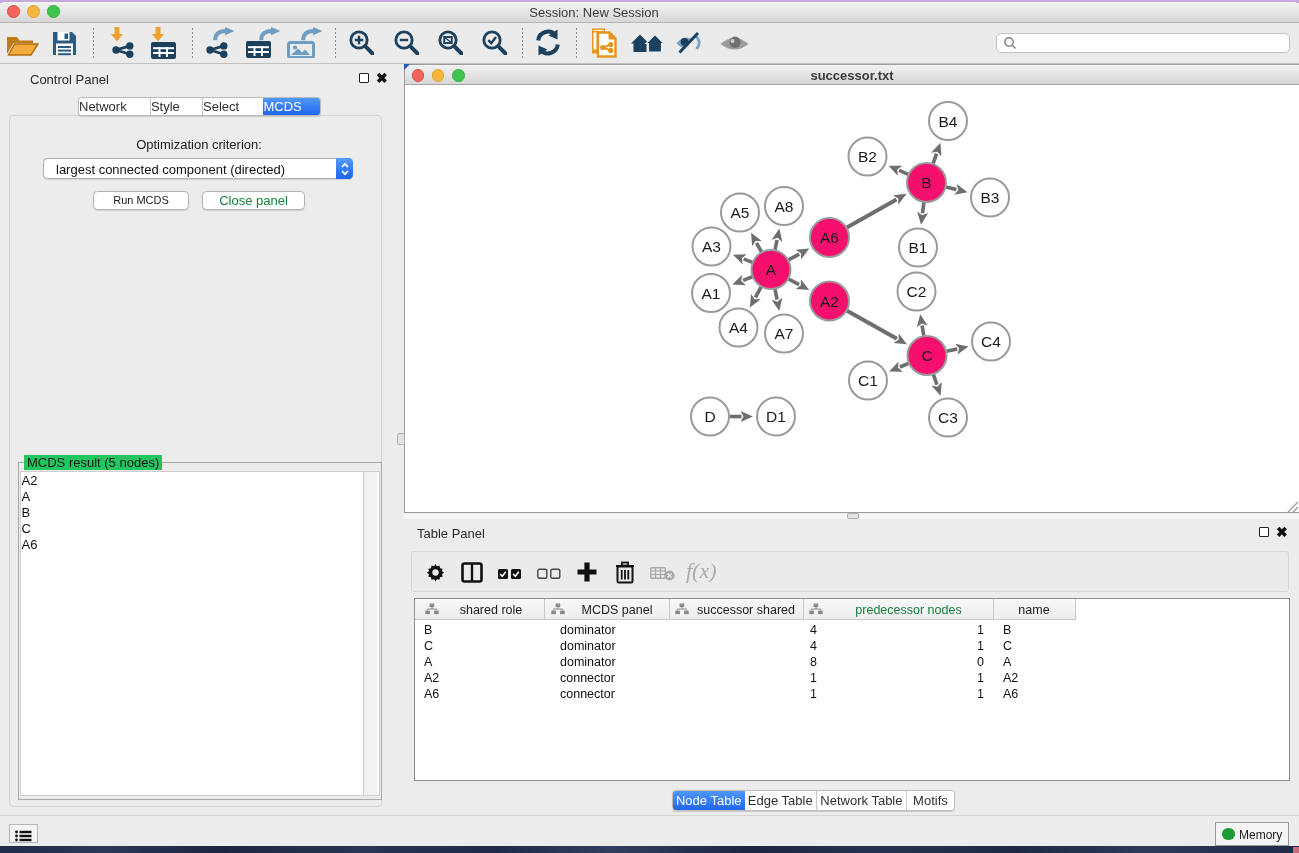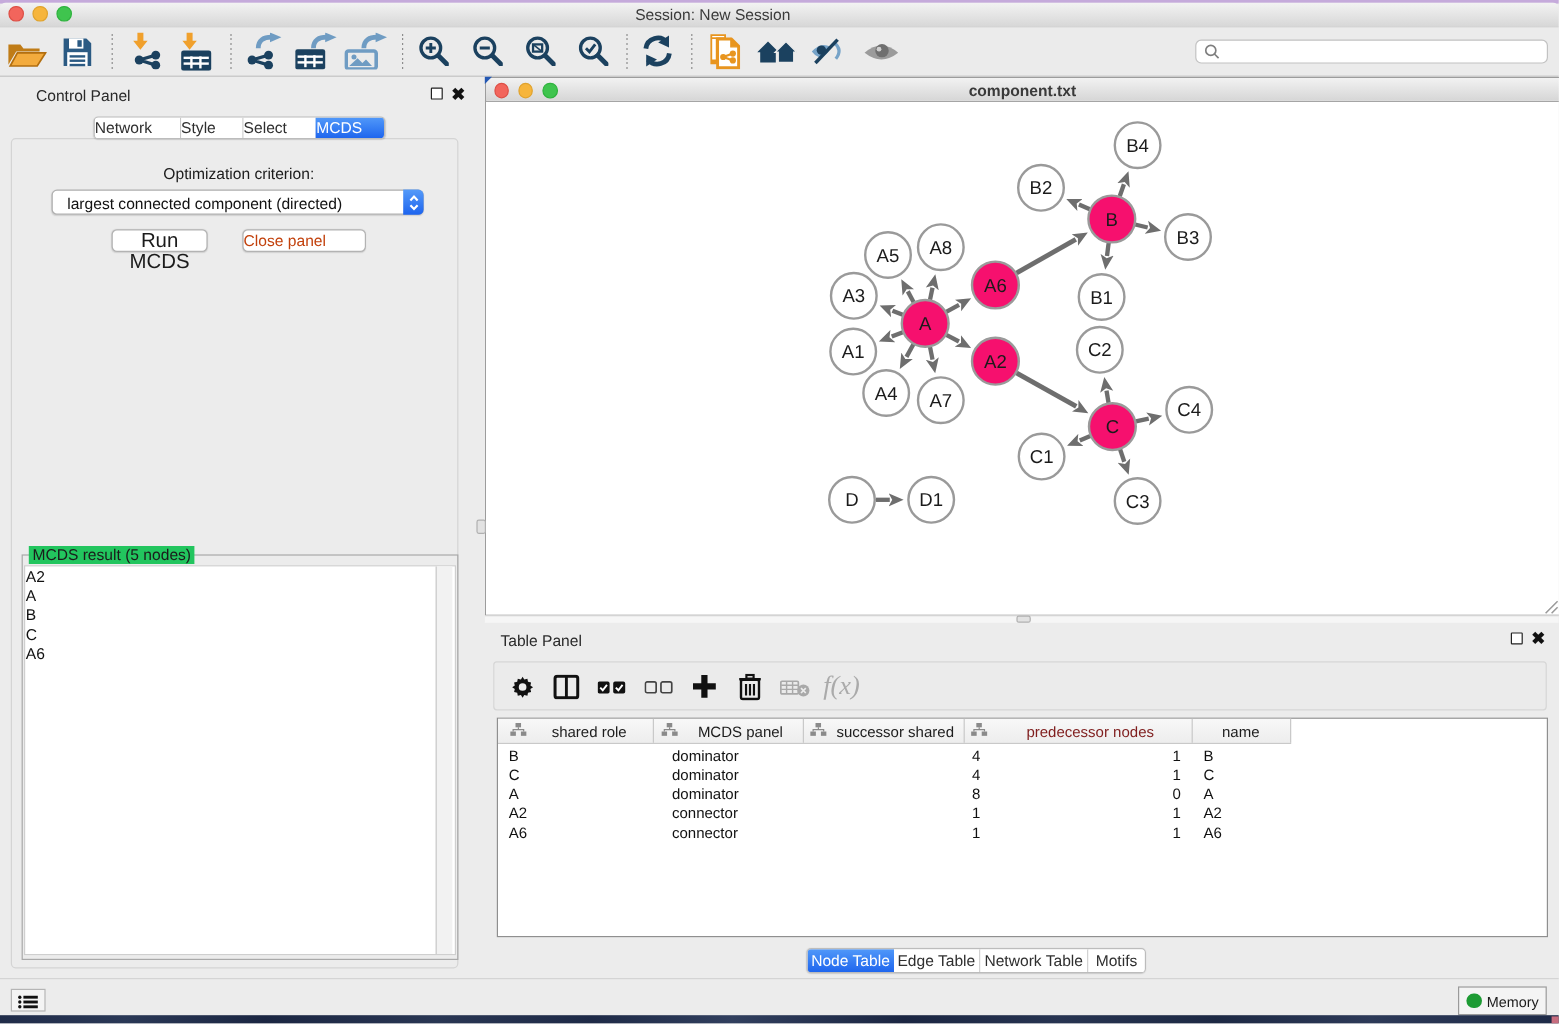--- a/index.html
+++ b/index.html
@@ -175,40 +175,40 @@
 <div class="abs" style="left:0;top:137px;width:398px;text-align:center;font-size:13px;color:#1b1b1b">Optimization criterion:</div>
 
 <div class="abs" style="left:43px;top:158px;width:310px;height:21px;background:#fff;border:1px solid #b0b0b0;border-radius:4.5px;box-shadow:0 0.5px 1px rgba(0,0,0,0.12)"></div>
 <div class="abs" style="left:56px;top:161.5px;font-size:13px;color:#111">largest connected component (directed)</div>
 <div class="abs" style="left:336px;top:158px;width:17px;height:21px;background:linear-gradient(#549af9,#1d64ee);border-radius:0 4.5px 4.5px 0"></div>
 <div class="abs" style="left:338.5px;top:160.5px"><svg width="12" height="16" viewBox="0 0 12 16">
       <path d="M3 6 L6 2.8 L9 6" stroke="#fff" stroke-width="1.8" fill="none"></path>
       <path d="M3 10 L6 13.2 L9 10" stroke="#fff" stroke-width="1.8" fill="none"></path>
     </svg></div>
 
-<div class="abs" style="left:93px;top:191px;width:80px;height:18.5px;background:#fff;border:1px solid #b3b3b3;border-radius:4.5px;box-shadow:0 0.5px 1px rgba(0,0,0,0.12);font-size:17px;text-align:center;line-height:17px;color:#1b1b1b">Run MCDS</div>
-<div class="abs" style="left:202px;top:191px;width:103px;height:18.5px;background:#fff;border:1px solid #b3b3b3;border-radius:4.5px;box-shadow:0 0.5px 1px rgba(0,0,0,0.12);font-size:13px;text-align:left;line-height:17px;color:#c2410c">Close panel</div>
+<div class="abs" style="left:93px;top:191px;width:96px;height:18.5px;background:#fff;border:1px solid #b3b3b3;border-radius:4.5px;box-shadow:0 0.5px 1px rgba(0,0,0,0.12);font-size:11px;text-align:center;line-height:17px;color:#1b1b1b">Run MCDS</div>
+<div class="abs" style="left:202px;top:191px;width:103px;height:18.5px;background:#fff;border:1px solid #b3b3b3;border-radius:4.5px;box-shadow:0 0.5px 1px rgba(0,0,0,0.12);font-size:13px;text-align:center;line-height:17px;color:#15803d">Close panel</div>
 
 <div class="abs" style="left:17.5px;top:461.5px;width:364px;height:338.5px;border:1px solid #a9a9a9"></div>
 <div class="abs" style="left:24px;top:454.5px;font-size:13px;color:#1b1b1b;background:#22c55e;padding:0 3px">MCDS result (5 nodes)</div>
 <div class="abs" style="left:19.5px;top:470.5px;width:360.5px;height:325px;background:#fff;border:1px solid #cfcfcf"></div>
 <div class="abs" style="left:363px;top:471.5px;width:13.5px;height:323px;background:#f2f2f2;border-left:1px solid #c9c9c9"></div>
 <div class="abs" style="left:21.5px;top:473px;font-size:13px;color:#111;line-height:16px;white-space:pre">A2
 A
 B
 C
 A6</div>
 
 <div class="abs" style="left:404px;top:64px;width:896px;height:449px;background:#fff;border:1px solid #9c9c9c;border-right:none;border-radius:5px 0 0 0"></div>
 <div class="abs" style="left:404px;top:64px;width:896px;height:21px;background:linear-gradient(#f2f2f2,#d6d6d6);border:1px solid #9c9c9c;border-right:none;border-bottom:1px solid #a5a5a5;border-radius:5px 0 0 0"></div>
 <div class="abs" style="left:404px;top:64px;width:0;height:0;border-left:6px solid #2458b3;border-bottom:6px solid transparent"></div>
 <div class="abs tl" style="left:411.5px;top:69px;background:#f2655c;border:0.5px solid #dd4f46"></div>
 <div class="abs tl" style="left:431.5px;top:69px;background:#f6b53c;border:0.5px solid #e0a32e"></div>
 <div class="abs tl" style="left:452px;top:69px;background:#3fc44e;border:0.5px solid #2fb33e"></div>
-<div class="abs" style="left:404px;top:67.5px;width:896px;text-align:center;font-size:13px;font-weight:bold;color:#3a3a3a">component.txt</div>
+<div class="abs" style="left:404px;top:67.5px;width:896px;text-align:center;font-size:13px;font-weight:bold;color:#3a3a3a">successor.txt</div>
 
 <svg class="abs" style="left:405px;top:89px" width="893" height="423" viewBox="0 0 893 423">
 <defs>
       <marker id="arr" markerUnits="userSpaceOnUse" markerWidth="14" markerHeight="12" refX="1" refY="6" orient="auto">
         <path d="M0 0.5 L12.5 6 L0 11.5 L3 6 Z" fill="#6e6e6e"></path>
       </marker>
     </defs>
 <line x1="347.4" y1="187.8" x2="338.1" y2="191.4" stroke="#6e6e6e" stroke-width="3.6" marker-end="url(#arr)"></line>
 <line x1="347.3" y1="173.3" x2="338.7" y2="169.9" stroke="#6e6e6e" stroke-width="3.6" marker-end="url(#arr)"></line>
 <line x1="356.2" y1="197.9" x2="350.4" y2="208.4" stroke="#6e6e6e" stroke-width="3.6" marker-end="url(#arr)"></line>
@@ -360,21 +360,21 @@
     </svg></div>
 <div class="abs" style="left:809px;top:601px"><svg width="14" height="12" viewBox="0 0 14 12">
       <rect x="4.6" y="0.5" width="4.6" height="3.6" fill="#8a8a8a"></rect>
       <rect x="0.3" y="7.6" width="4.6" height="3.6" fill="#8a8a8a"></rect>
       <rect x="9.1" y="7.6" width="4.6" height="3.6" fill="#8a8a8a"></rect>
       <path d="M7 4 V6 M2.6 7.6 V6 H11.4 V7.6" stroke="#8a8a8a" stroke-width="1" fill="none"></path>
     </svg></div>
 <div class="abs" style="left:438px;top:602.5px;width:106px;text-align:center;font-size:12.5px;color:#1c1c1c">shared role</div>
 <div class="abs" style="left:565px;top:602.5px;width:104px;text-align:center;font-size:12.5px;color:#1c1c1c">MCDS panel</div>
 <div class="abs" style="left:689px;top:602.5px;width:114px;text-align:center;font-size:12.5px;color:#1c1c1c">successor shared</div>
-<div class="abs" style="left:824px;top:602.5px;width:169px;text-align:center;font-size:12.5px;color:#7f1d1d">predecessor nodes</div>
+<div class="abs" style="left:824px;top:602.5px;width:169px;text-align:center;font-size:12.5px;color:#15803d">predecessor nodes</div>
 <div class="abs" style="left:993px;top:602.5px;width:82px;text-align:center;font-size:12.5px;color:#1c1c1c">name</div>
 
 <div class="abs" style="left:0;top:621.5px;width:1299px;font-size:12.5px;color:#111;line-height:16px">
 <div class="abs" style="left:424px;white-space:pre">B
 C
 A
 A2
 A6</div>
 <div class="abs" style="left:560px;white-space:pre">dominator
 dominator

